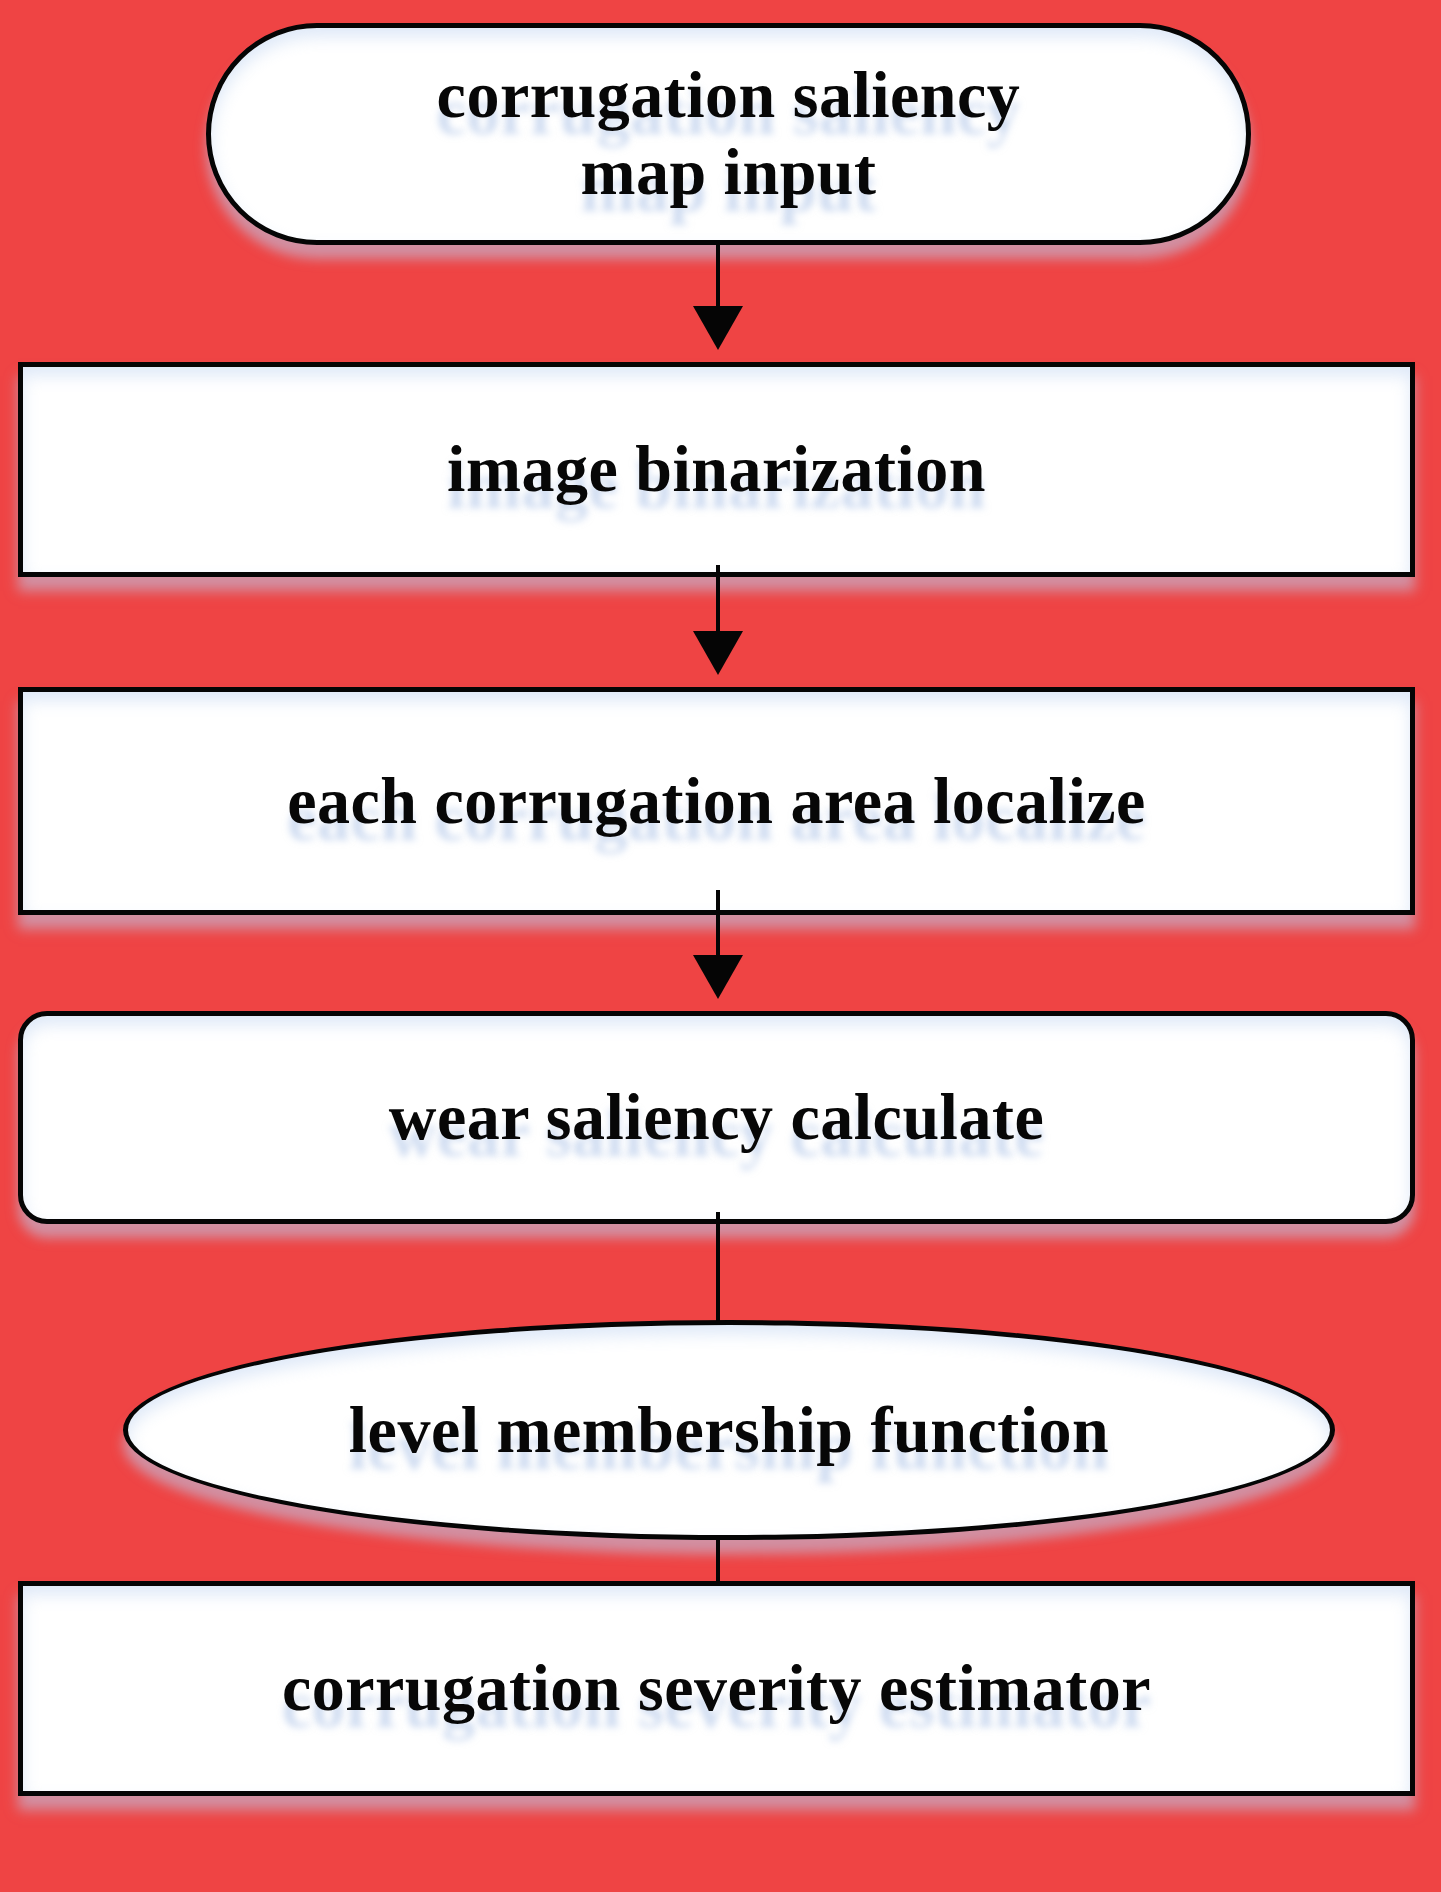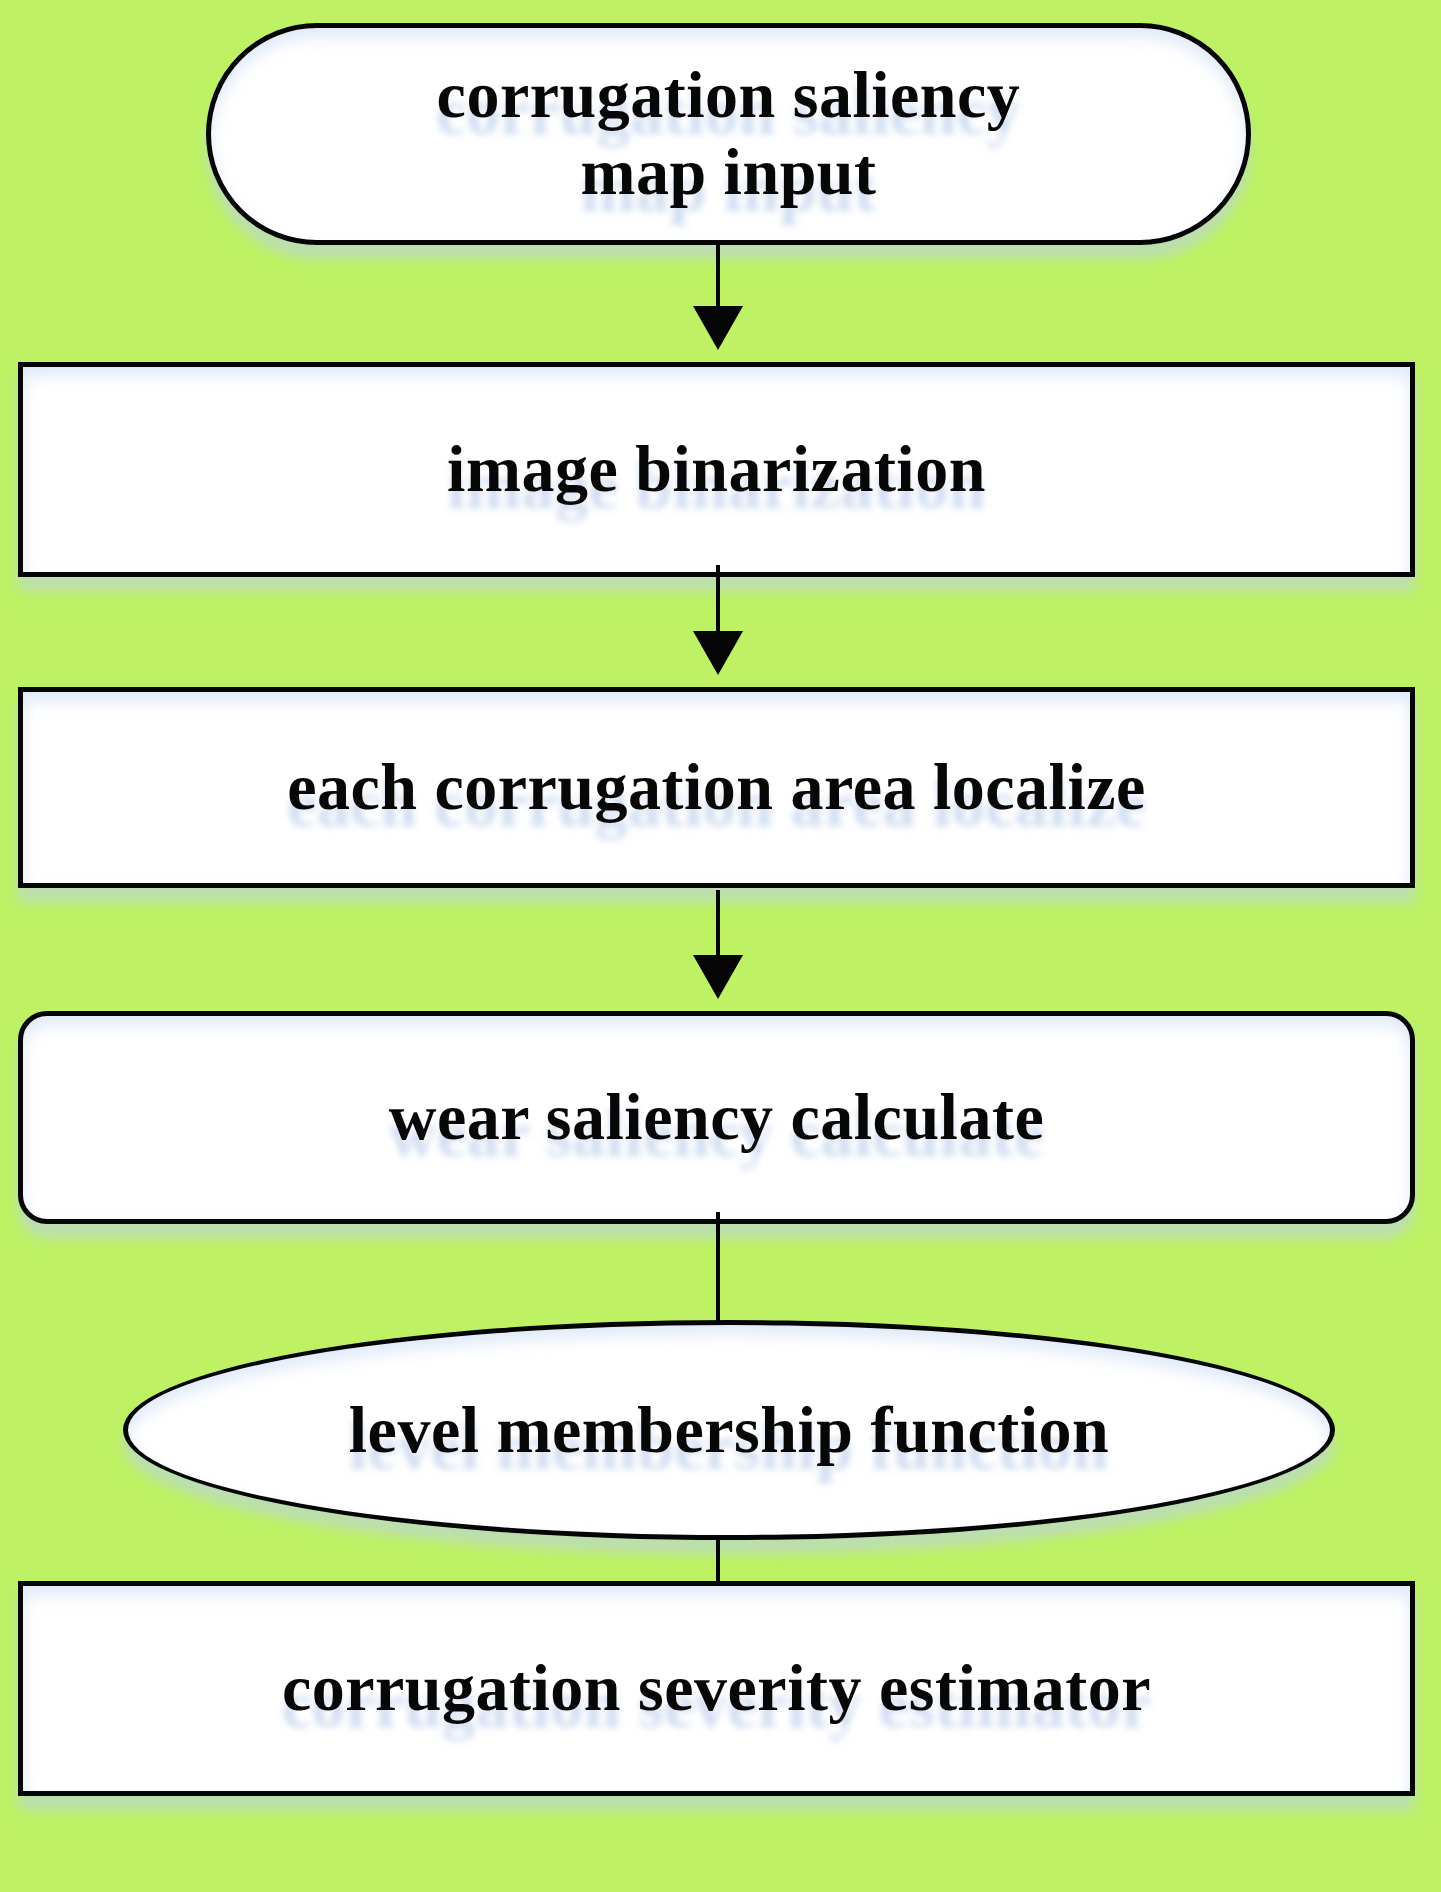--- a/index.html
+++ b/index.html
@@ -4,21 +4,21 @@
 <style>
   html, body {
     margin: 0;
     padding: 0;
     background: #ffffff;
   }
   .canvas {
     position: relative;
     width: 1441px;
     height: 1892px;
-    background: #bef264;
+    background: #ef4444;
     overflow: hidden;
     font-family: "Liberation Serif", "DejaVu Serif", serif;
   }
   .node {
     position: absolute;
     box-sizing: border-box;
     background: #ffffff;
     border: 5px solid #050505;
     display: flex;
     align-items: center;
@@ -88,21 +88,21 @@
 
   <div class="node rect" style="top:350px; height:215px;">
     <span class="label">image binarization</span>
   </div>
 
   <div class="connector" style="left:692px; top:565px; height:110px;">
     <div class="cline" style="height:68px;"></div>
     <div class="arrowhead"></div>
   </div>
 
-  <div class="node rect" style="top:675px; height:201px;">
+  <div class="node rect" style="top:675px; height:228px;">
     <span class="label">each corrugation area localize</span>
   </div>
 
   <div class="connector" style="left:692px; top:890px; height:109px;">
     <div class="cline" style="height:67px;"></div>
     <div class="arrowhead"></div>
   </div>
 
   <div class="node rect" style="top:999px; height:213px;border-radius:29px;">
     <span class="label">wear saliency calculate</span>

